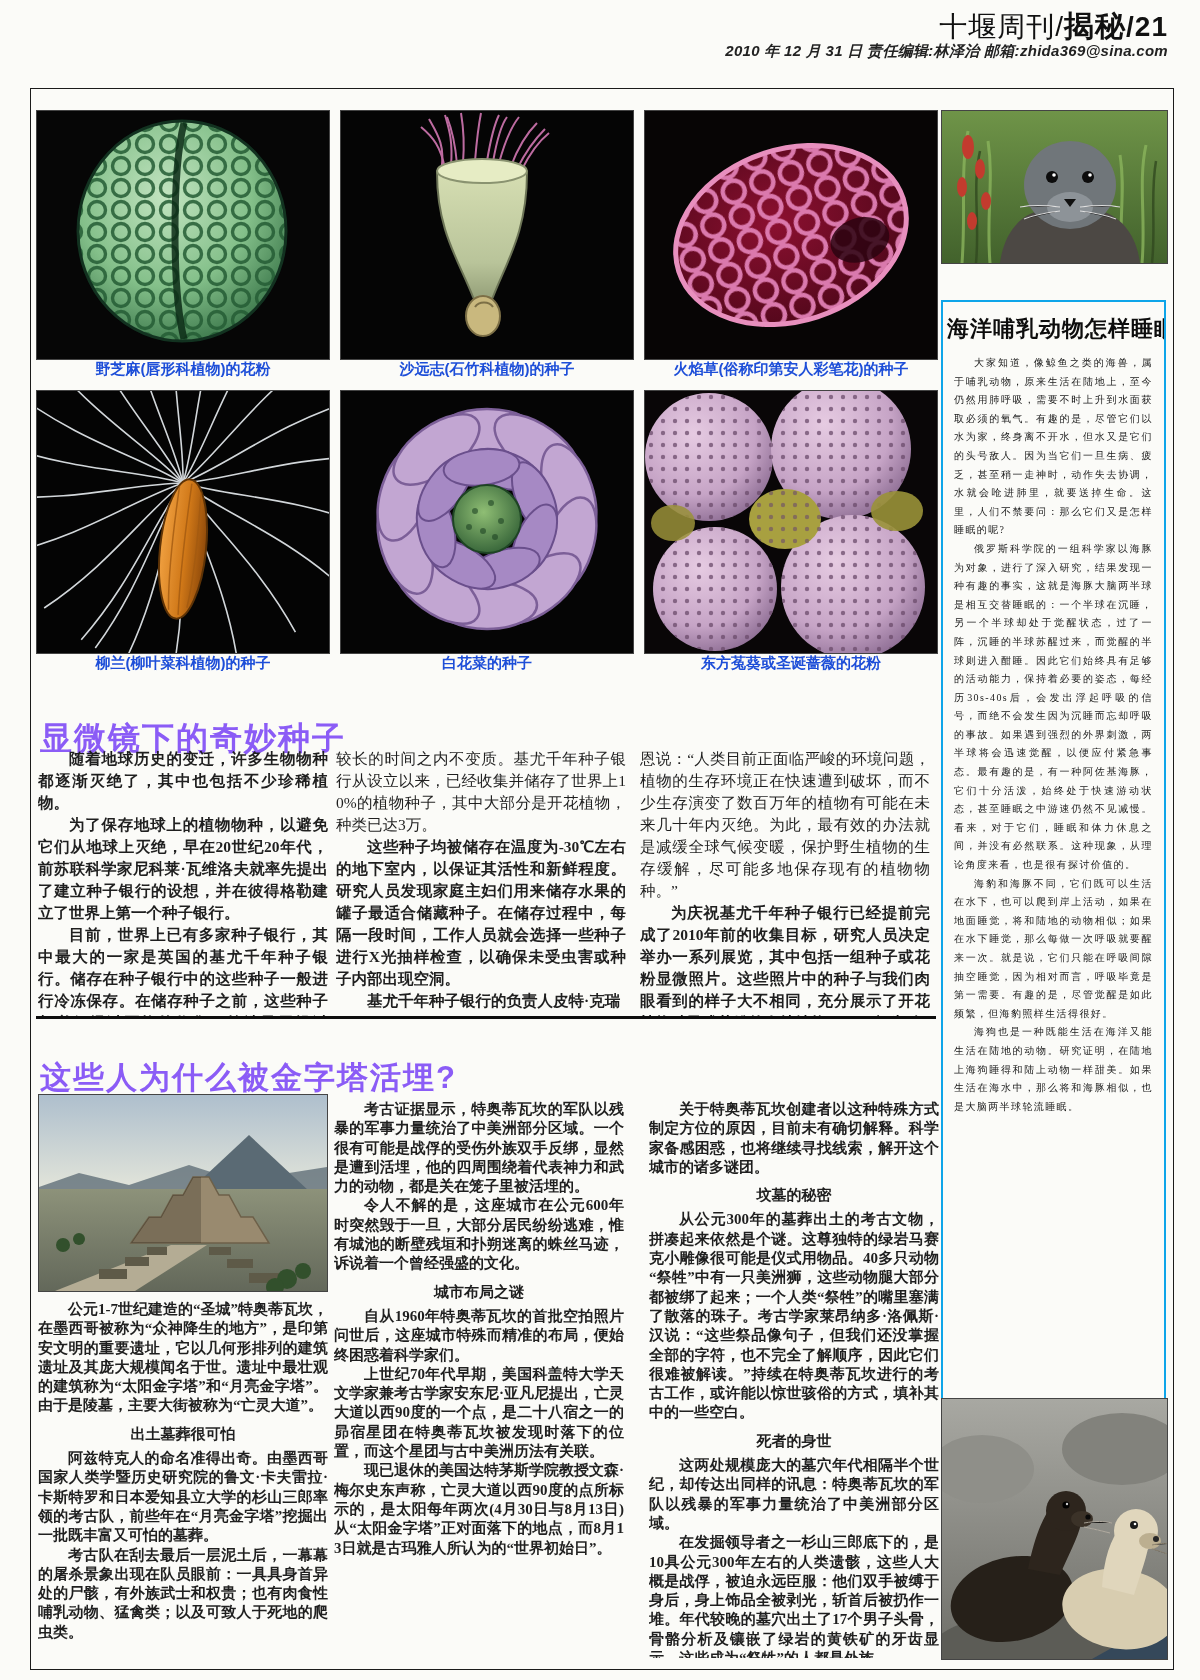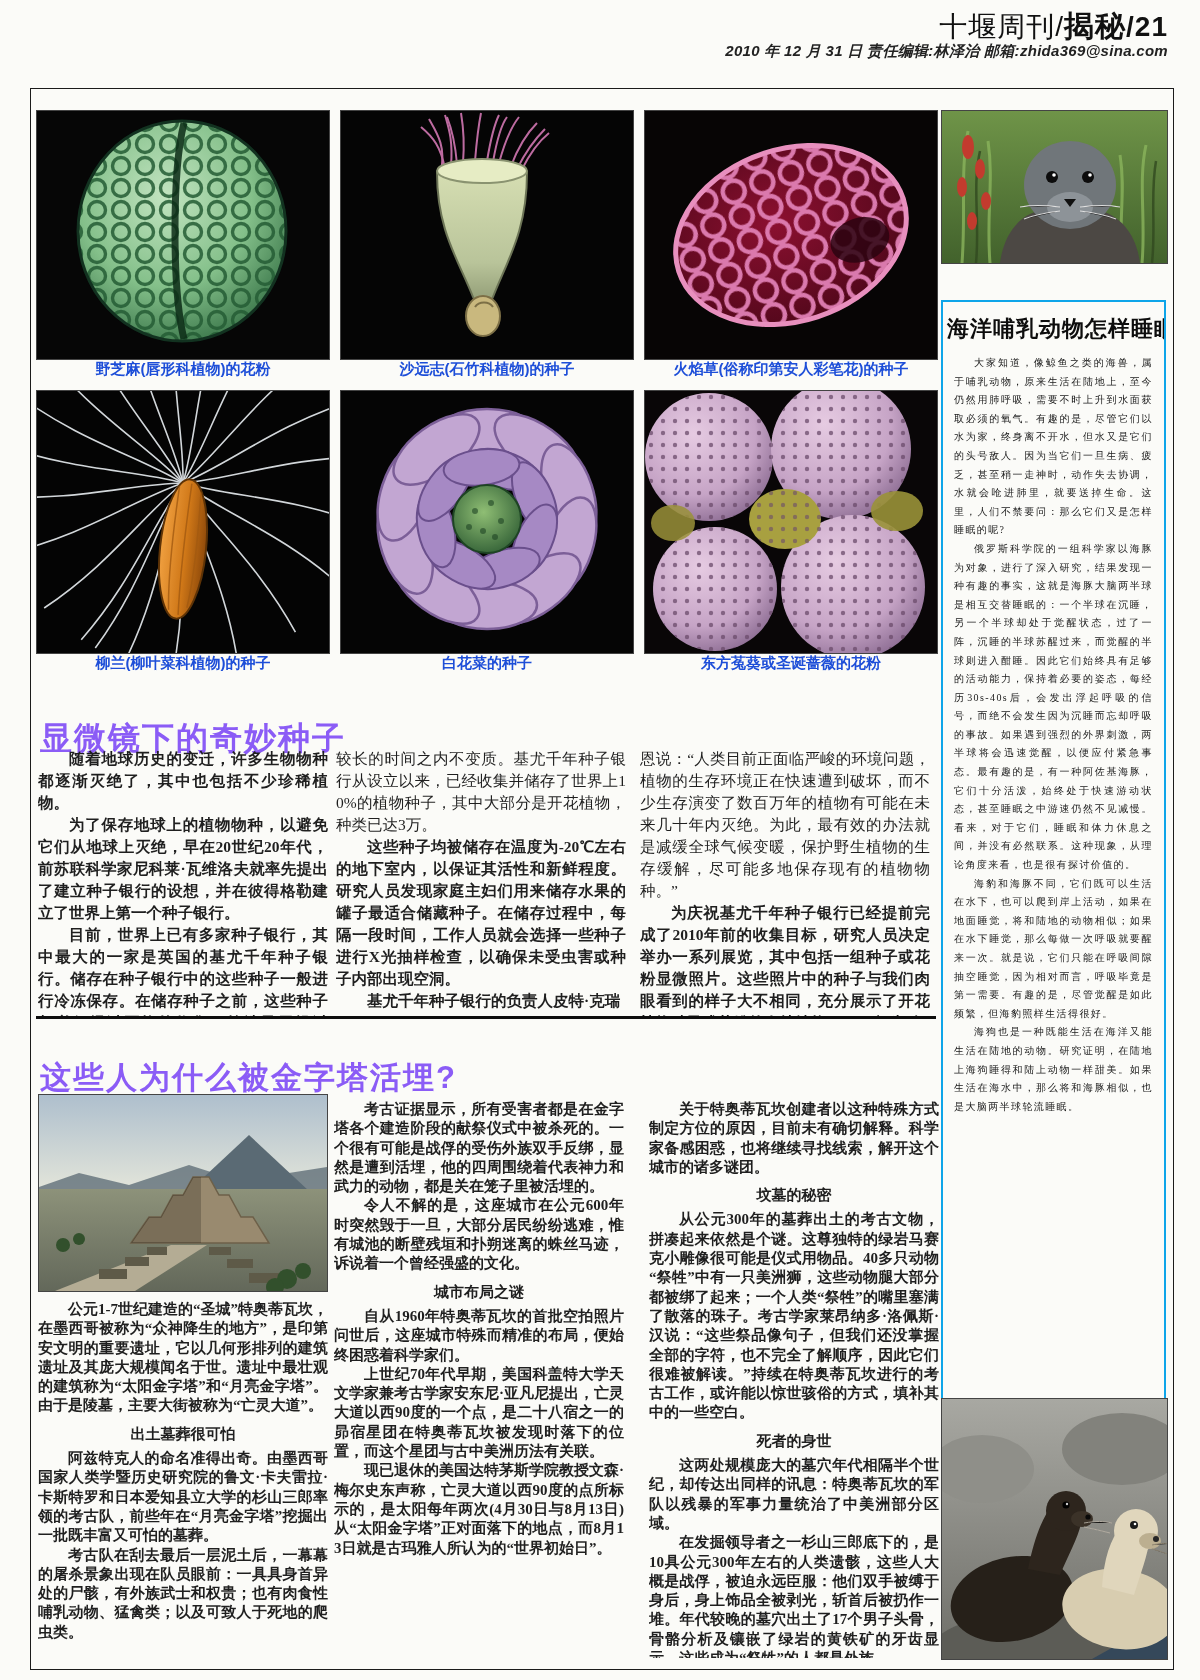--- a/index.html
+++ b/index.html
@@ -268,21 +268,21 @@
   </figure>
 
   <h1 class="a-title" id="seeds-title">显微镜下的奇妙种子</h1>
   <div class="col seeds-col" id="seeds-c1">
       <p class="first">随着地球历史的变迁，许多生物物种都逐渐灭绝了，其中也包括不少珍稀植物。</p>
       <p class="first">为了保存地球上的植物物种，以避免它们从地球上灭绝，早在20世纪20年代，前苏联科学家尼科莱·瓦维洛夫就率先提出了建立种子银行的设想，并在彼得格勒建立了世界上第一个种子银行。</p>
       <p class="first">目前，世界上已有多家种子银行，其中最大的一家是英国的基尤千年种子银行。储存在种子银行中的这些种子一般进行冷冻保存。在储存种子之前，这些种子都必须经过严格的收集、筛选及干燥过程，以便它们能够在</p>
     </div>
   <div class="col seeds-col" id="seeds-c2">
       <p class="cont">较长的时间之内不变质。基尤千年种子银行从设立以来，已经收集并储存了世界上10%的植物种子，其中大部分是开花植物，种类已达3万。</p>
-      <p class="first">这些种子均被储存在温度为-20℃左右的地下室内，以保证其活性和新鲜程度。研究人员发现家庭主妇们用来储存水果的罐子最适合储藏种子。在储存过程中，每隔一段时间，工作人员就会选择一些种子进行X光抽样检查，以确保未受虫害或种子内部出现空洞。</p>
+      <p class="first">这些种子均被储存在温度为-30℃左右的地下室内，以保证其活性和新鲜程度。研究人员发现家庭主妇们用来储存水果的罐子最适合储藏种子。在储存过程中，每隔一段时间，工作人员就会选择一些种子进行X光抽样检查，以确保未受虫害或种子内部出现空洞。</p>
       <p class="first">基尤千年种子银行的负责人皮特·克瑞</p>
     </div>
   <div class="col seeds-col" id="seeds-c3">
       <p class="cont">恩说：“人类目前正面临严峻的环境问题，植物的生存环境正在快速遭到破坏，而不少生存演变了数百万年的植物有可能在未来几十年内灭绝。为此，最有效的办法就是减缓全球气候变暖，保护野生植物的生存缓解，尽可能多地保存现有的植物物种。”</p>
       <p class="first">为庆祝基尤千年种子银行已经提前完成了2010年前的收集目标，研究人员决定举办一系列展览，其中包括一组种子或花粉显微照片。这些照片中的种子与我们肉眼看到的样子大不相同，充分展示了开花植物种子或花粉的奇特结构。</p>
       <p class="byline">(杨先碧)</p>
     </div>
 
   <div class="divider"></div>
 
@@ -325,21 +325,21 @@
     </svg>
   </figure>
 
   <div class="col pyr-col" id="pyr-c1">
       <p class="first">公元1-7世纪建造的“圣城”特奥蒂瓦坎，在墨西哥被称为“众神降生的地方”，是印第安文明的重要遗址，它以几何形排列的建筑遗址及其庞大规模闻名于世。遗址中最壮观的建筑称为“太阳金字塔”和“月亮金字塔”。由于是陵墓，主要大街被称为“亡灵大道”。</p>
       <p class="sub">出土墓葬很可怕</p>
       <p class="first">阿兹特克人的命名准得出奇。由墨西哥国家人类学暨历史研究院的鲁文·卡夫雷拉·卡斯特罗和日本爱知县立大学的杉山三郎率领的考古队，前些年在“月亮金字塔”挖掘出一批既丰富又可怕的墓葬。</p>
       <p class="first">考古队在刮去最后一层泥土后，一幕幕的屠杀景象出现在队员眼前：一具具身首异处的尸骸，有外族武士和权贵；也有肉食性哺乳动物、猛禽类；以及可致人于死地的爬虫类。</p>
     </div>
   <div class="col pyr-col" id="pyr-c2">
-      <p class="first">考古证据显示，所有受害者都是在金字塔各个建造阶段的献祭仪式中被杀死的。一个很有可能是战俘的受伤外族双手反绑，显然是遭到活埋，他的四周围绕着代表神力和武力的动物，都是关在笼子里被活埋的。</p>
+      <p class="first">考古证据显示，特奥蒂瓦坎的军队以残暴的军事力量统治了中美洲部分区域。一个很有可能是战俘的受伤外族双手反绑，显然是遭到活埋，他的四周围绕着代表神力和武力的动物，都是关在笼子里被活埋的。</p>
       <p class="first">令人不解的是，这座城市在公元600年时突然毁于一旦，大部分居民纷纷逃难，惟有城池的断壁残垣和扑朔迷离的蛛丝马迹，诉说着一个曾经强盛的文化。</p>
       <p class="sub">城市布局之谜</p>
       <p class="first">自从1960年特奥蒂瓦坎的首批空拍照片问世后，这座城市特殊而精准的布局，便始终困惑着科学家们。</p>
       <p class="first">上世纪70年代早期，美国科盖特大学天文学家兼考古学家安东尼·亚凡尼提出，亡灵大道以西90度的一个点，是二十八宿之一的昴宿星团在特奥蒂瓦坎被发现时落下的位置，而这个星团与古中美洲历法有关联。</p>
       <p class="first">现已退休的美国达特茅斯学院教授文森·梅尔史东声称，亡灵大道以西90度的点所标示的，是太阳每年两次(4月30日与8月13日)从“太阳金字塔”正对面落下的地点，而8月13日就是古玛雅人所认为的“世界初始日”。</p>
     </div>
   <div class="col pyr-col" id="pyr-c3">
       <p class="first">关于特奥蒂瓦坎创建者以这种特殊方式制定方位的原因，目前未有确切解释。科学家备感困惑，也将继续寻找线索，解开这个城市的诸多谜团。</p>
       <p class="sub">坟墓的秘密</p>
       <p class="first">从公元300年的墓葬出土的考古文物，拼凑起来依然是个谜。这尊独特的绿岩马赛克小雕像很可能是仪式用物品。40多只动物“祭牲”中有一只美洲狮，这些动物腿大部分都被绑了起来；一个人类“祭牲”的嘴里塞满了散落的珠子。考古学家莱昂纳多·洛佩斯·汉说：“这些祭品像句子，但我们还没掌握全部的字符，也不完全了解顺序，因此它们很难被解读。”持续在特奥蒂瓦坎进行的考古工作，或许能以惊世骇俗的方式，填补其中的一些空白。</p>

